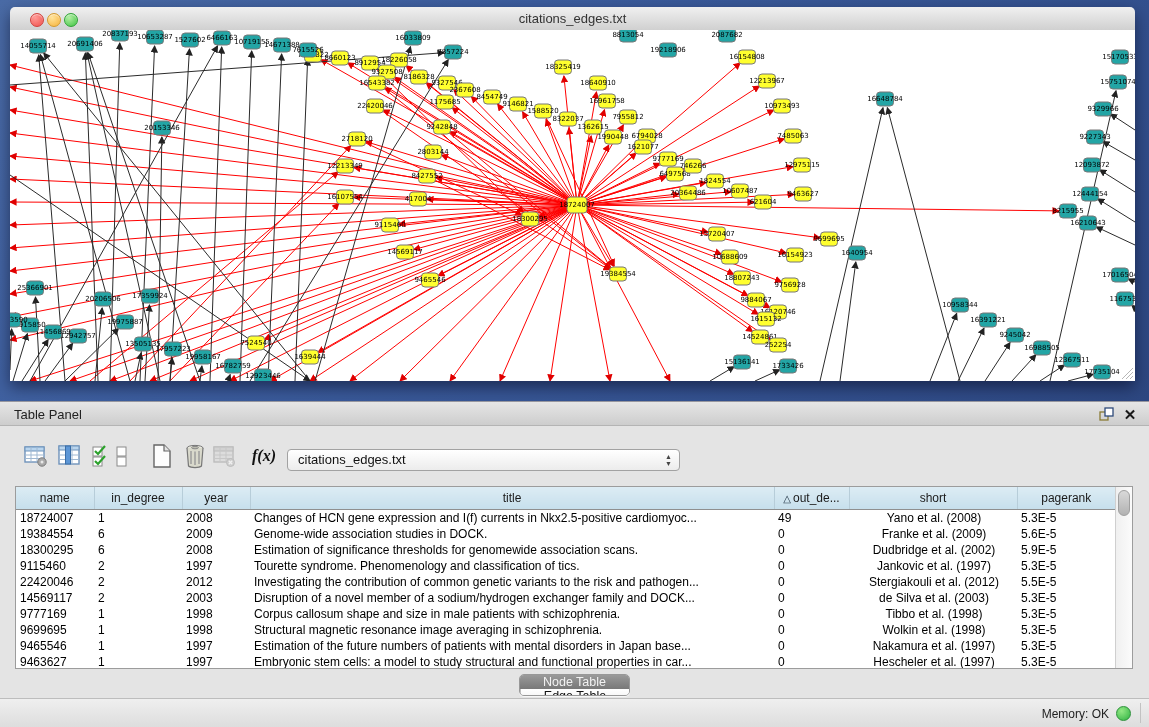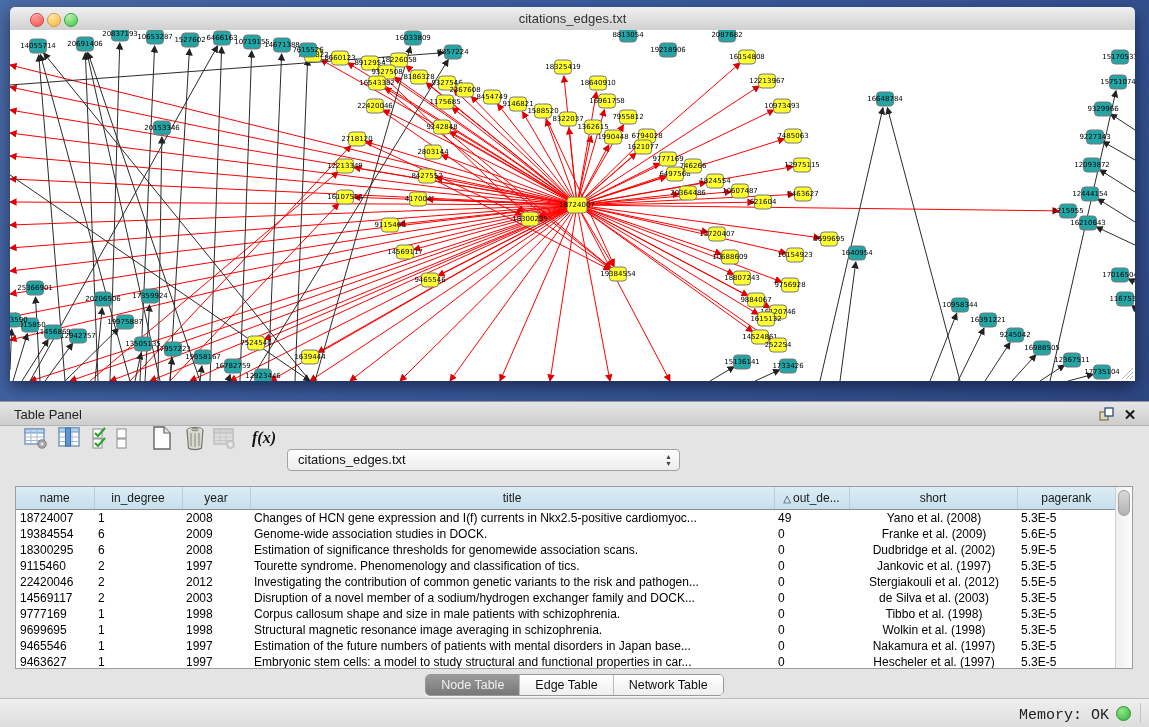--- a/index.html
+++ b/index.html
@@ -27,21 +27,21 @@
   .panel-header{position:absolute;left:0;top:401px;width:1149px;height:25px;
     background:linear-gradient(#e6e6e6,#cdcdcd);border-top:1px solid #97979f;border-bottom:1px solid #b4b4b4;box-sizing:border-box;}
   .panel-title{position:absolute;left:14px;top:5px;font-size:13px;color:#222;}
   .ph-btn{position:absolute;top:4px;width:18px;height:17px;background:none;border:none;padding:0;cursor:default;}
   .ph-float{right:34px;}
   .ph-close{right:10px;font-size:15px;font-weight:bold;color:#1a1a1a;line-height:15px;}
 
   .panel-body{position:absolute;left:0;top:426px;width:1149px;height:272px;background:#e4e4e4;}
 
   
-  .tbtn{position:absolute;top:424px;width:28px;height:28px;background:none;border:none;padding:1px;cursor:default;}
+  .tbtn{position:absolute;top:442px;width:28px;height:28px;background:none;border:none;padding:1px;cursor:default;}
   .tbtn svg{display:block;}
   .fx{font-family:"Liberation Serif",serif;font-style:italic;font-weight:bold;font-size:16px;color:#111;}
   .combo{position:absolute;left:287px;top:449px;width:393px;height:22px;box-sizing:border-box;
     background:linear-gradient(#ffffff,#ececec);border:1px solid #a2a2a2;border-radius:4px;
     font-size:13px;color:#111;text-align:left;padding:0 24px 0 10px;line-height:20px;cursor:default;}
   .combo .arrows{position:absolute;right:7px;top:3px;font-size:7px;color:#444;line-height:7px;}
 
   
   .tablewrap{position:absolute;left:15px;top:486px;width:1118px;height:183px;background:#fff;
     border:1px solid #9c9c9c;box-sizing:border-box;overflow:hidden;}
@@ -53,30 +53,30 @@
   td.c-title{padding-left:6px;}
   td.c-short{text-align:center;}
   .sortglyph{font-size:10px;color:#234;padding-right:2px;}
   .vscroll{position:absolute;right:0;top:0;width:16px;height:181px;background:linear-gradient(90deg,#f0f0f0,#fbfbfb);
     border-left:1px solid #cfcfcf;}
   .vthumb{position:absolute;left:2px;top:3px;width:10px;height:24px;border-radius:6px;
     background:linear-gradient(#d9d9d9,#b2b2b2);border:1px solid #a0a0a0;}
 
   
   .tabs{position:absolute;left:0;top:674px;width:1149px;display:flex;justify-content:center;}
-  .seg{display:inline-flex;border:1px solid #989898;border-radius:5px;overflow:hidden;height:20px;box-shadow:0 1px 0 rgba(255,255,255,.7);}
+  .seg{display:inline-flex;border:1px solid #989898;border-radius:5px;overflow:hidden;height:20px;box-shadow:0 1px 0 rgba(255,255,255,.7);flex-direction:column;}
   .seg button{border:none;margin:0;background:linear-gradient(#ffffff,#efefef);font-size:12.5px;color:#111;
     padding:0 15px;border-left:1px solid #bdbdbd;cursor:default;font-family:"Liberation Sans",sans-serif;}
   .seg button:first-child{border-left:none;}
   .seg button.sel{background:linear-gradient(#9a9a9a,#787878);color:#f2f2f2;}
 
   
   .statusbar{position:absolute;left:0;top:698px;width:1149px;height:29px;
     background:linear-gradient(#efefef,#dddddd);border-top:1px solid #bdbdbd;box-sizing:border-box;}
-  .mem{position:absolute;right:40px;top:8px;font-size:15px;color:#222;font-family:Liberation Mono, monospace;}
+  .mem{position:absolute;right:40px;top:8px;font-size:12px;color:#222;}
   .memdot{position:absolute;right:18px;top:7px;width:13px;height:13px;border-radius:50%;
     background:radial-gradient(circle at 35% 30%,#93e884,#2fb242);border:1px solid #2a9138;}
   .status-div{position:absolute;right:8px;top:4px;bottom:4px;width:1px;background:#c2c2c2;}
 </style>
 </head>
 <body>
 
 <div class="screen">
 
   <div class="desktop"></div>

